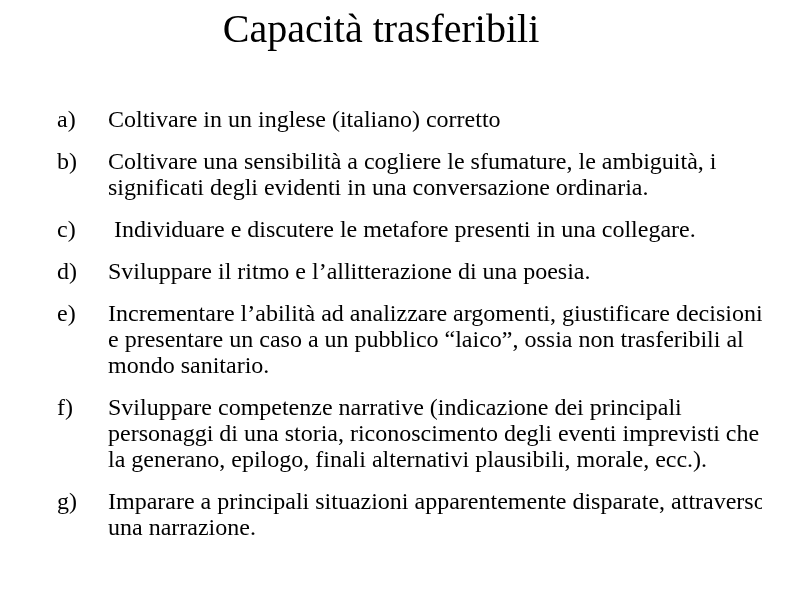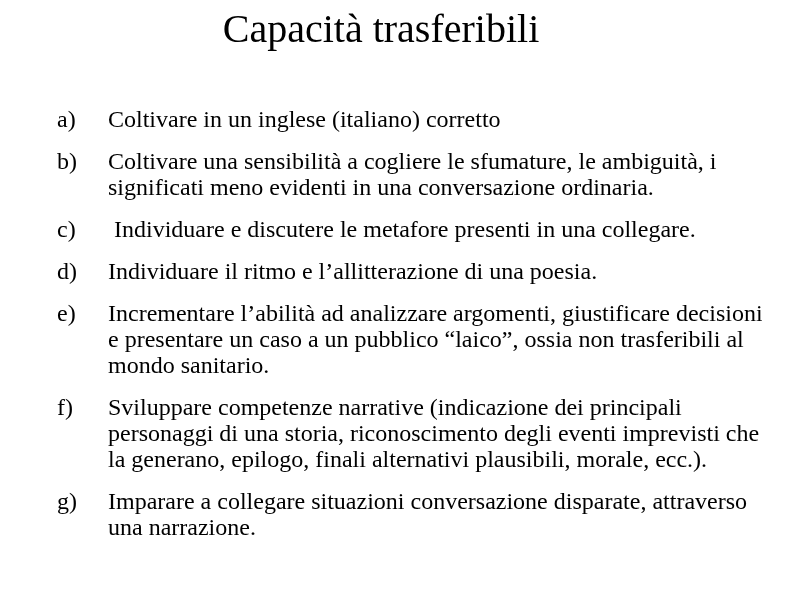--- a/index.html
+++ b/index.html
@@ -57,41 +57,41 @@
   <h1 class="slide-title">Capacità trasferibili</h1>
 
   <div class="capability-list">
     <div class="list-item">
       <span class="item-letter">a)</span>
       <span class="item-text">Coltivare in un inglese (italiano) corretto</span>
     </div>
     <div class="list-item">
       <span class="item-letter">b)</span>
       <span class="item-text">Coltivare una sensibilità a cogliere le sfumature, le ambiguità, i
-significati meno evidenti in una conversazione ordinaria.</span>
+significati degli evidenti in una conversazione ordinaria.</span>
     </div>
     <div class="list-item">
       <span class="item-letter">c)</span>
       <span class="item-text"> Individuare e discutere le metafore presenti in una collegare.</span>
     </div>
     <div class="list-item">
       <span class="item-letter">d)</span>
-      <span class="item-text">Individuare il ritmo e l’allitterazione di una poesia.</span>
+      <span class="item-text">Sviluppare il ritmo e l’allitterazione di una poesia.</span>
     </div>
     <div class="list-item">
       <span class="item-letter">e)</span>
       <span class="item-text">Incrementare l’abilità ad analizzare argomenti, giustificare decisioni
 e presentare un caso a un pubblico “laico”, ossia non trasferibili al
 mondo sanitario.</span>
     </div>
     <div class="list-item">
       <span class="item-letter">f)</span>
       <span class="item-text">Sviluppare competenze narrative (indicazione dei principali
 personaggi di una storia, riconoscimento degli eventi imprevisti che
 la generano, epilogo, finali alternativi plausibili, morale, ecc.).</span>
     </div>
     <div class="list-item">
       <span class="item-letter">g)</span>
-      <span class="item-text">Imparare a collegare situazioni conversazione disparate, attraverso
+      <span class="item-text">Imparare a principali situazioni apparentemente disparate, attraverso
 una narrazione.</span>
     </div>
   </div>
 </div>
 
 </body></html>

